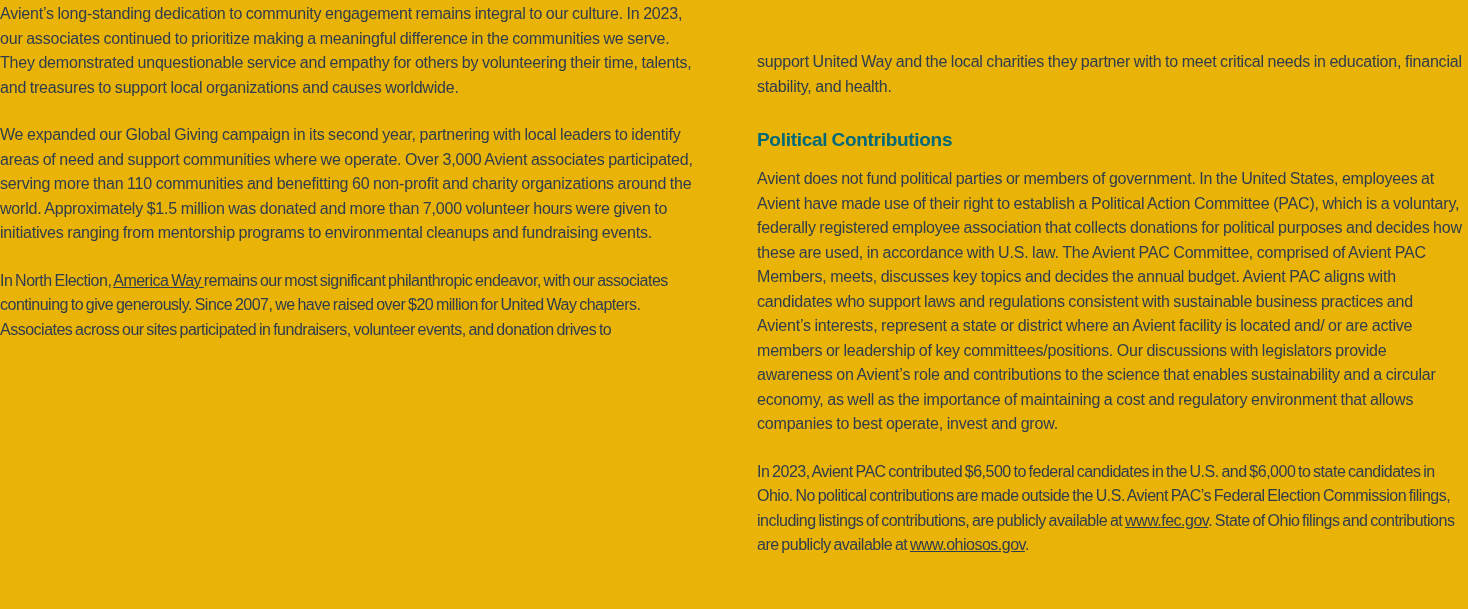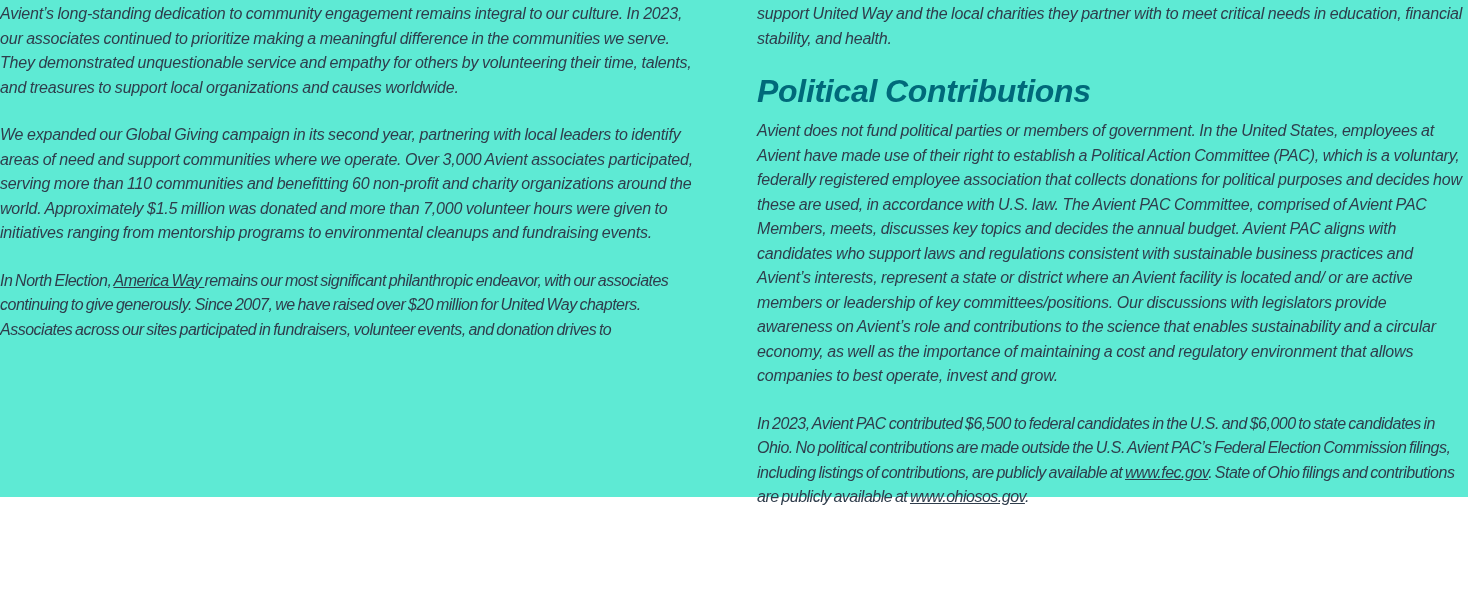--- a/index.html
+++ b/index.html
@@ -10,43 +10,42 @@
   body {
     width: 1468px;
     height: 609px;
     overflow: hidden;
     font-family: "Liberation Sans", "DejaVu Sans", sans-serif;
     color: #2F3D4C;
   }
   .page {
     position: relative;
     width: 1468px;
-    height: 497px;
-    background: #5eead4;
-    font-style: italic;
+    height: 609px;
+    background: #eab308;
   }
   .col {
     position: absolute;
     top: 2px;
     font-size: 16px;
     line-height: 24.5px;
     letter-spacing: -0.2px;
     word-spacing: -0.6px;
     text-align: left;
   }
   .col-left  { left: 0;     width: 702px; }
-  .col-right { left: 757px; width: 706px; }
+  .col-right { left: 757px; width: 706px; margin-top: 48px; }
   p { margin: 0 0 23px 0; }
   p.tight {
     letter-spacing: -0.5px;
     word-spacing: -1.2px;
   }
   h2.section-heading {
     margin: 18px 0 10px 0;
-    font-size: 32px;
+    font-size: 19px;
     line-height: 35px;
     font-weight: 600;
     letter-spacing: -0.3px;
     color: #00697A;
   }
   .link {
     color: inherit;
     text-decoration: underline;
     cursor: pointer;
   }

